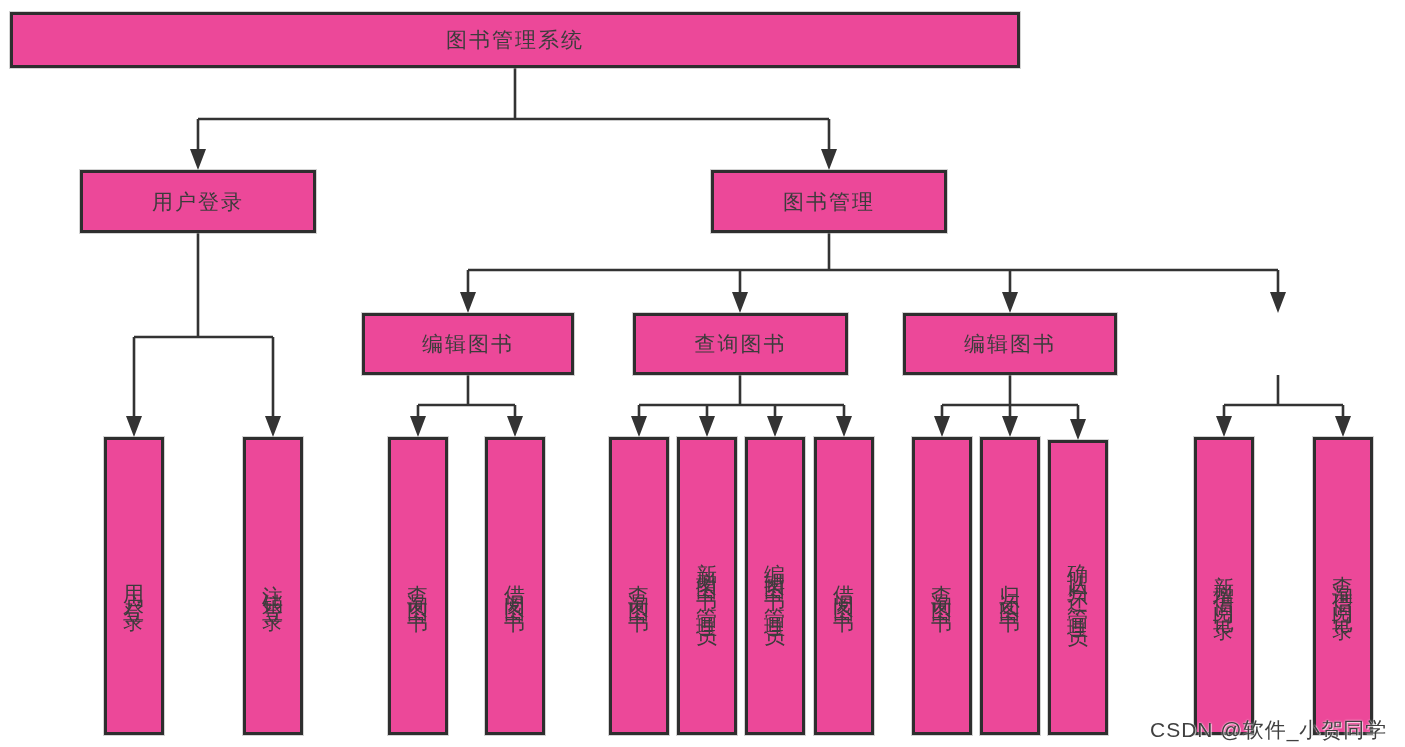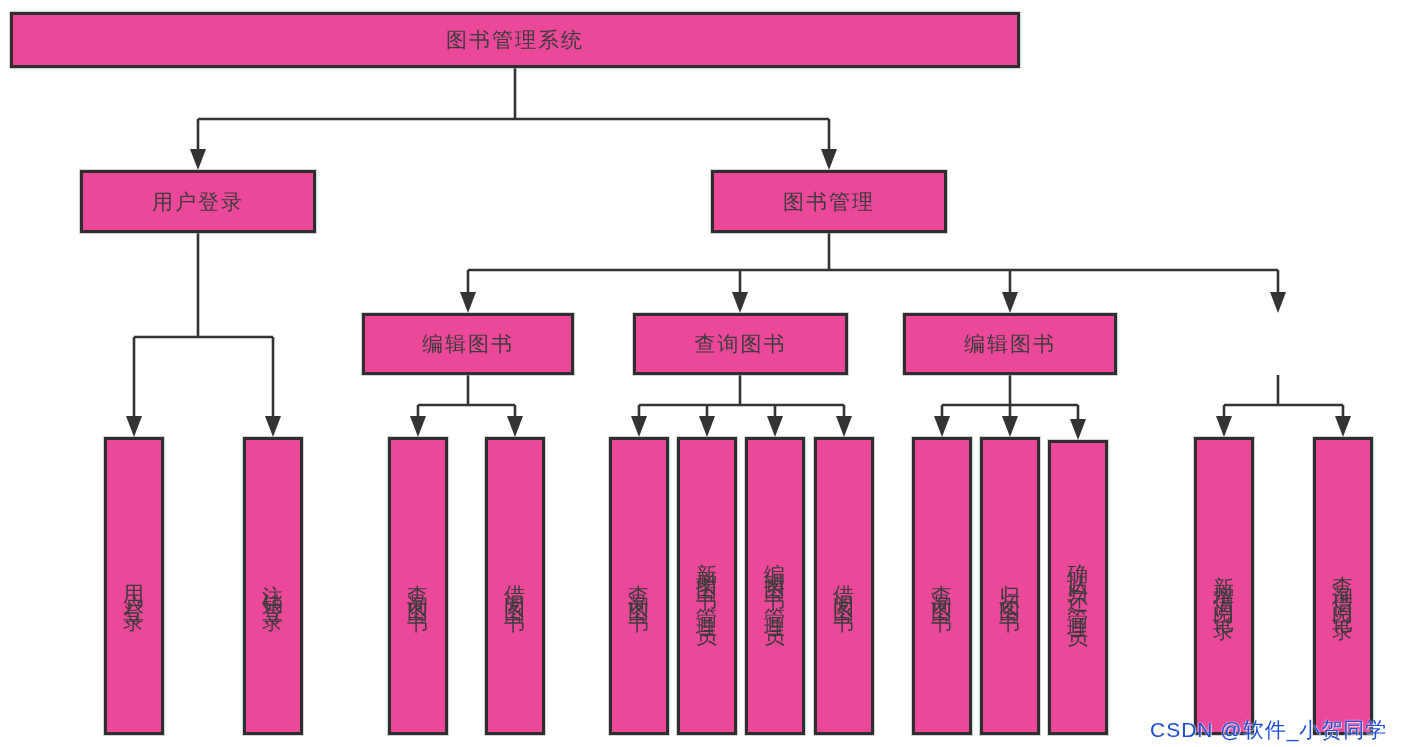--- a/index.html
+++ b/index.html
@@ -45,21 +45,21 @@
     letter-spacing: 9px;
     line-height: 1;
     white-space: nowrap;
   }
   .watermark {
     position: absolute;
     left: 1150px;
     top: 716px;
     z-index: 3;
     font-size: 21px;
-    color: #1d4ed8;
+    color: #404040;
     text-shadow: 0 0 2px #ffffff, 1px 1px 0 rgba(255,255,255,0.6);
     white-space: nowrap;
     letter-spacing: 1px;
   }
 </style>
 </head>
 <body>
 
 <div class="canvas">
 

